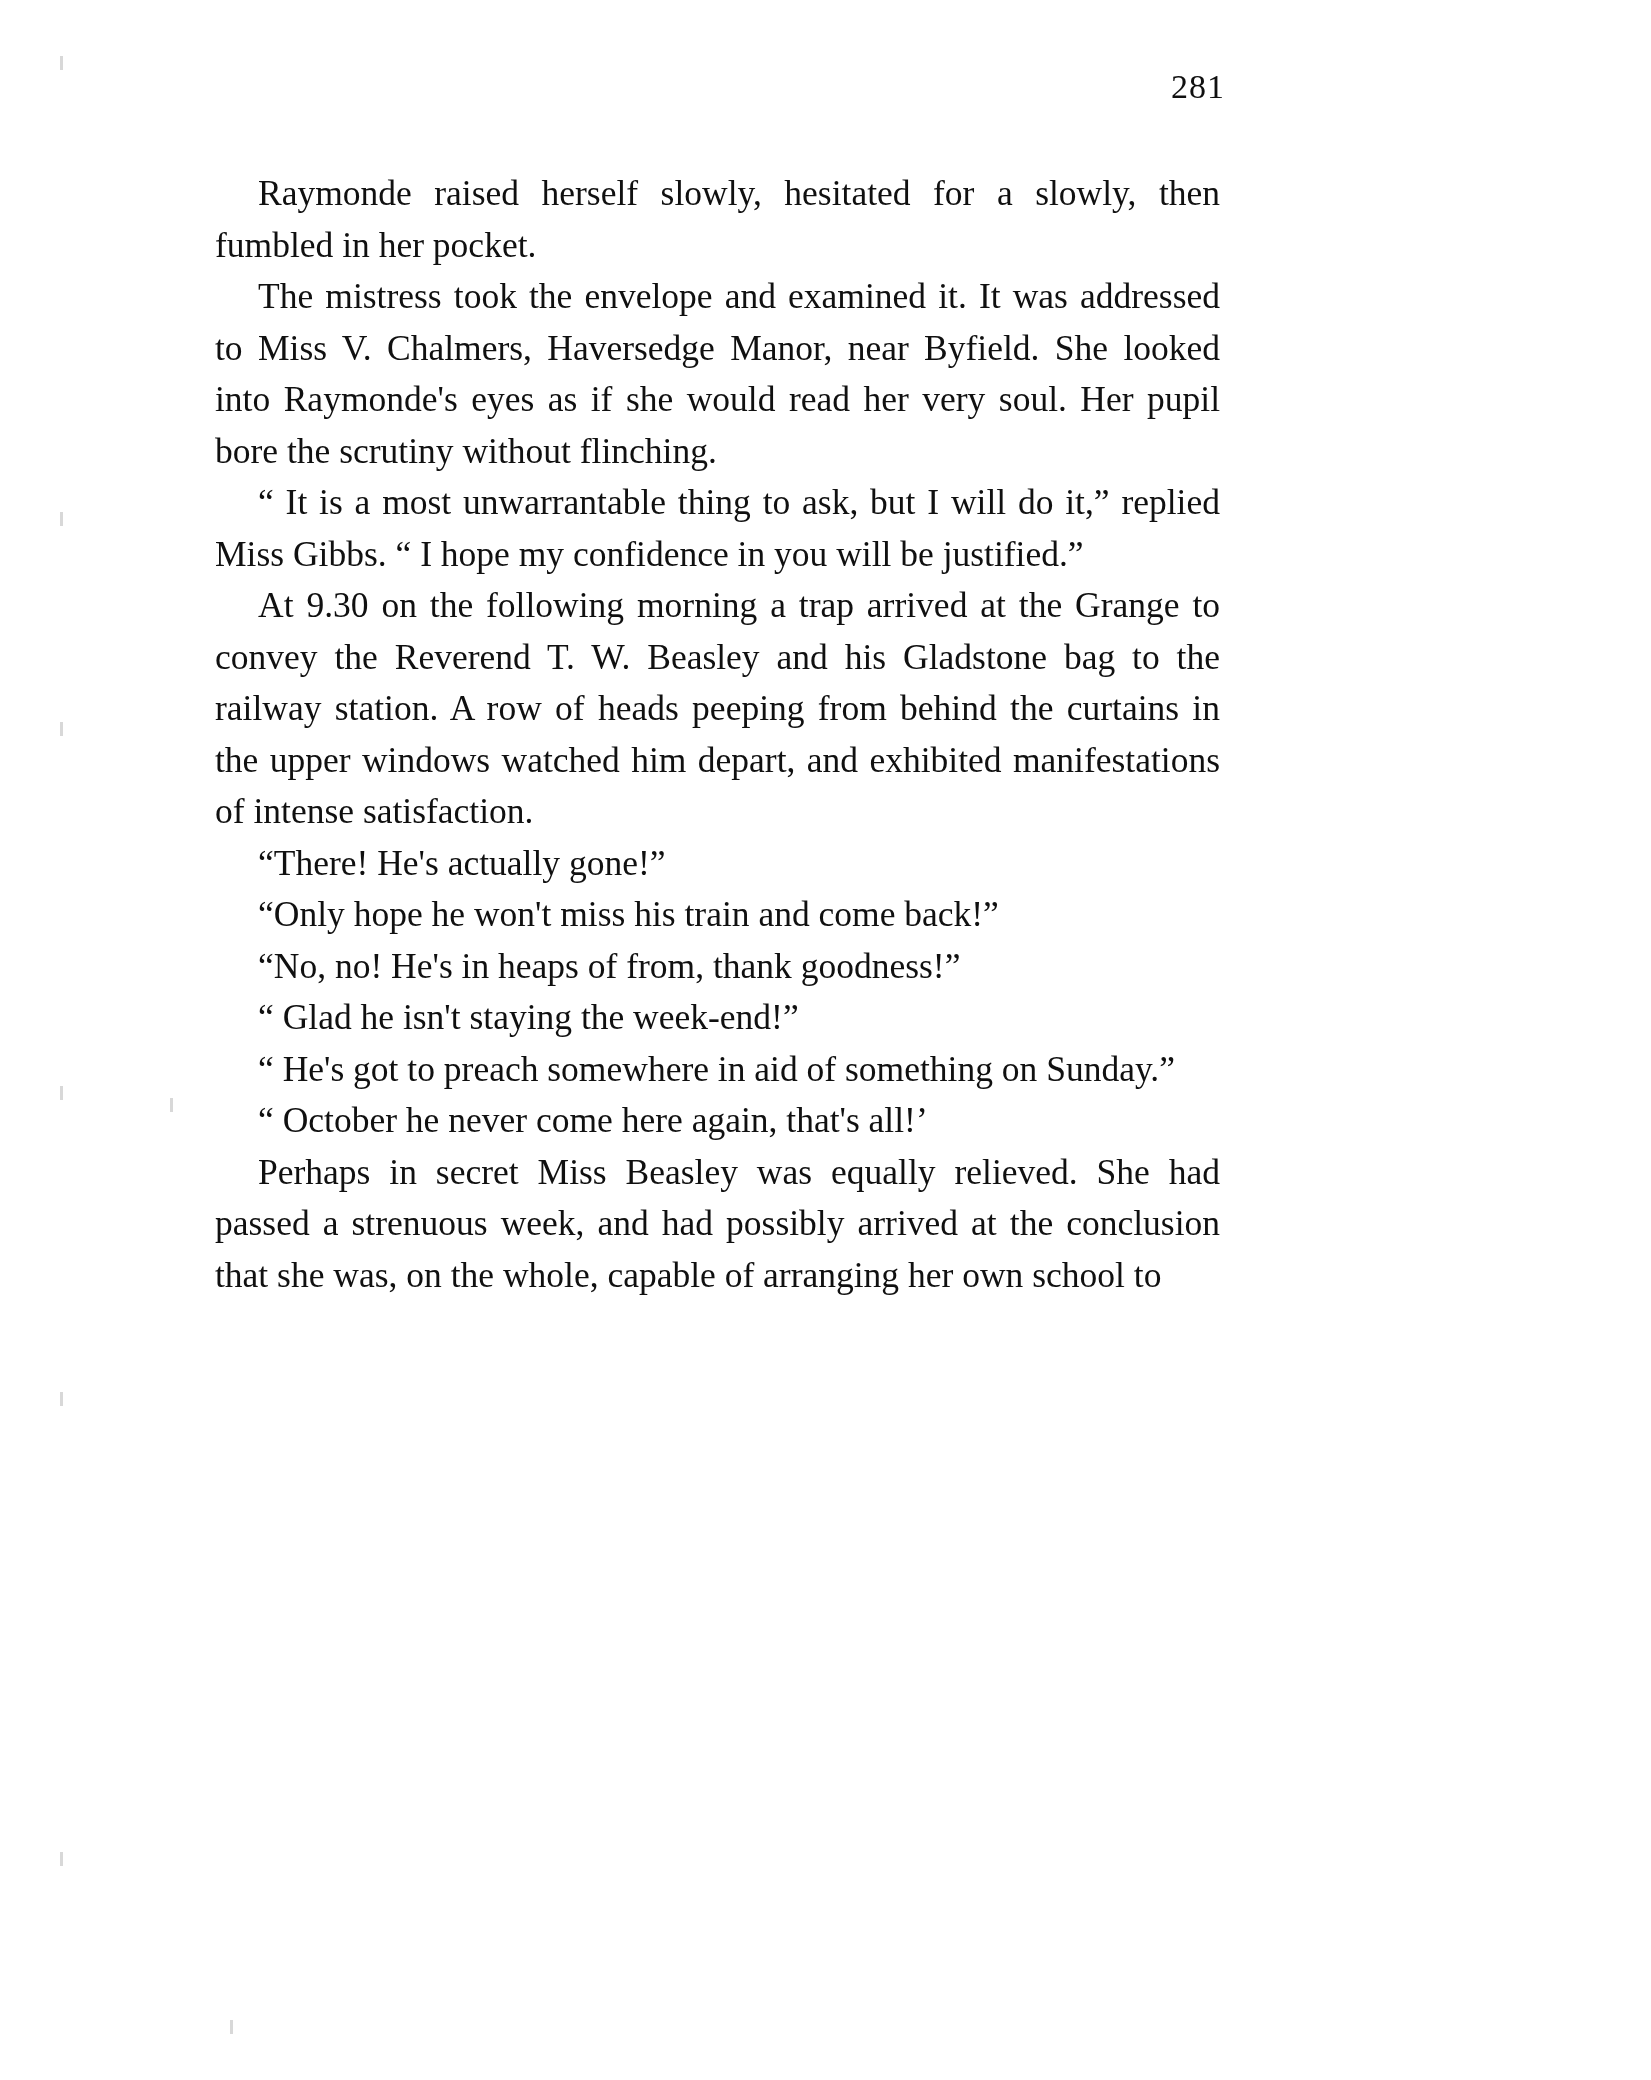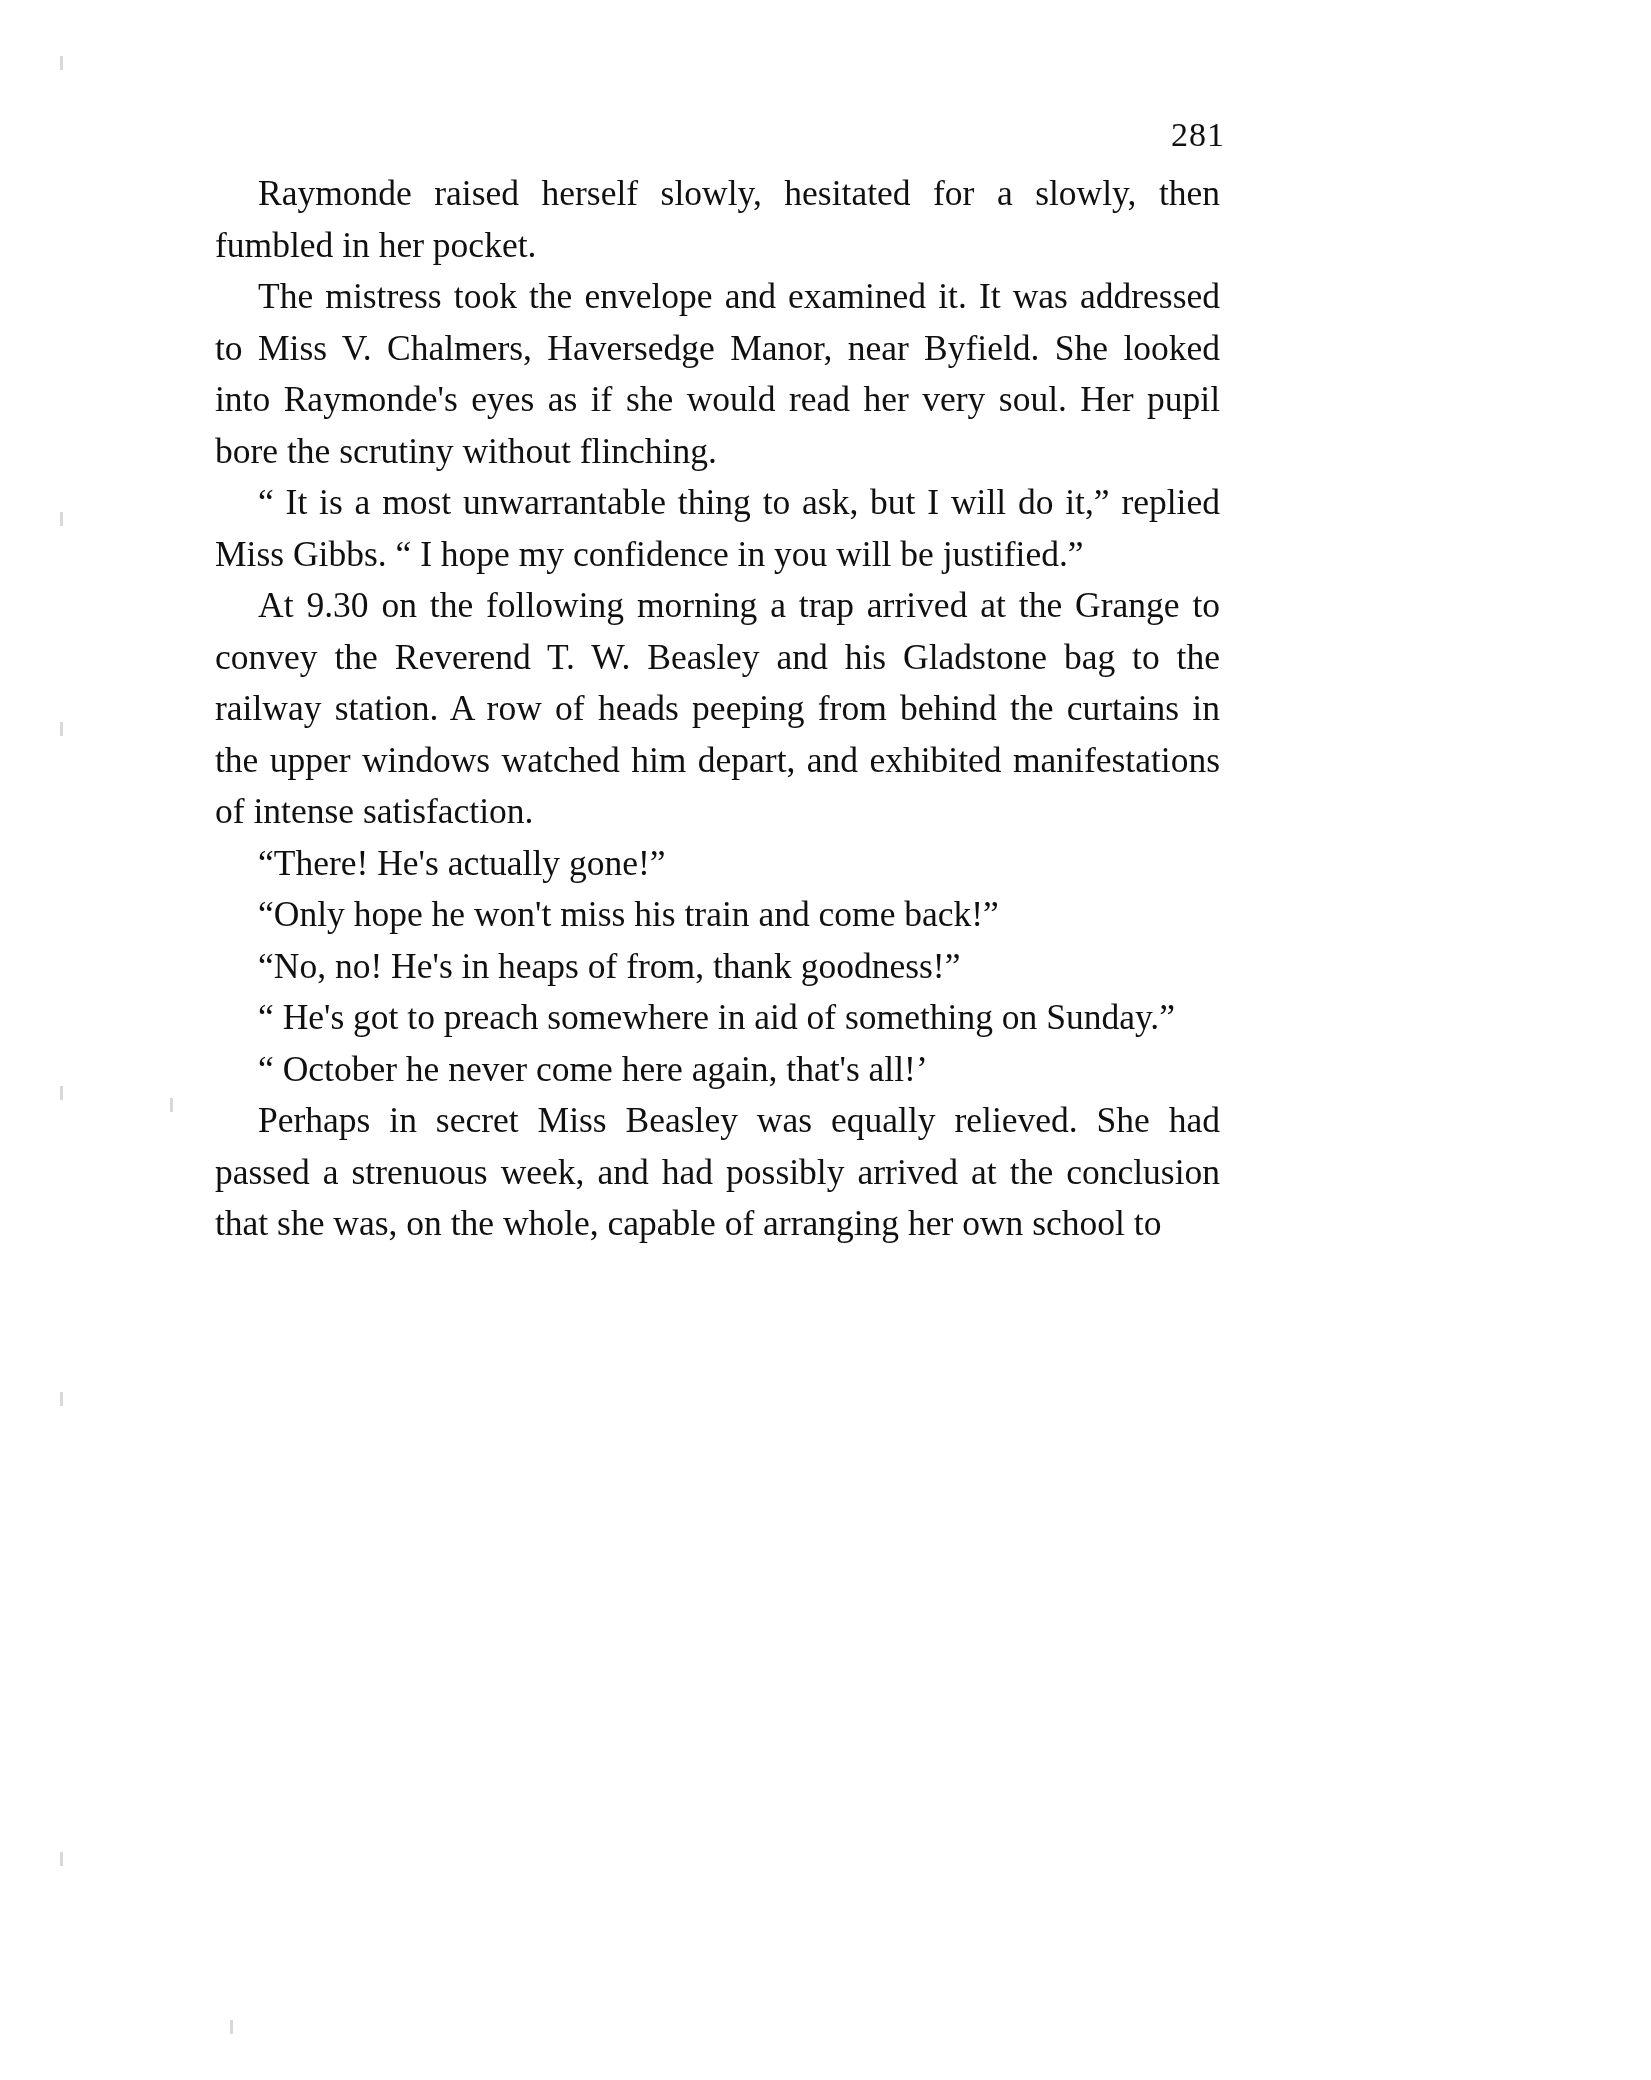--- a/index.html
+++ b/index.html
@@ -39,21 +39,20 @@
     word-spacing: 10px;
     white-space: nowrap;
     font-weight: normal;
   }
   .page-number {
     position: absolute;
     right: 0;
     top: 6px;
     font-size: 34px;
     letter-spacing: 1px;
-    margin-top: 48px;
   }
   .body-text {
     position: absolute;
     left: 215px;
     top: 168px;
     width: 1005px;
     font-size: 35.5px;
     line-height: 51.5px;
     text-align: justify;
     text-justify: inter-word;
@@ -101,18 +100,19 @@
   </div>
 
   <div class="body-text" id="body-text">
       <p class="">Raymonde raised herself slowly, hesitated for a slowly, then fumbled in her pocket.</p>
       <p class="">The mistress took the envelope and examined it. It was addressed to Miss V. Chalmers, Haversedge Manor, near Byfield.  She looked into Raymonde's eyes as if she would read her very soul.   Her pupil bore the scrutiny without flinching.</p>
       <p class="">“ It is a most unwarrantable thing to ask, but I will do it,” replied Miss Gibbs.   “ I hope my confidence in you will be justified.”</p>
       <p class="">At 9.30 on the following morning a trap arrived at the Grange to convey the Reverend T. W. Beasley and his Gladstone bag to the railway station.   A row of heads peeping from behind the curtains in the upper windows watched him depart, and exhibited manifestations of intense satisfaction.</p>
       <p class="">“There!   He's actually gone!”</p>
       <p class="">“Only hope he won't miss his train and come back!”</p>
       <p class="">“No, no!  He's in heaps of from, thank goodness!”</p>
+      <p class="">“ Glad he isn't staying the week-end!”</p>
       <p class="">“ He's got to preach somewhere in aid of something on Sunday.”</p>
       <p class="">“ October he never come here again, that's all!’</p>
       <p class="">Perhaps in secret Miss Beasley was equally relieved.   She had passed a strenuous week, and had possibly arrived at the conclusion that she was, on the whole, capable of arranging her own school to</p>
     </div>
 
 </div>
 
 </body></html>

